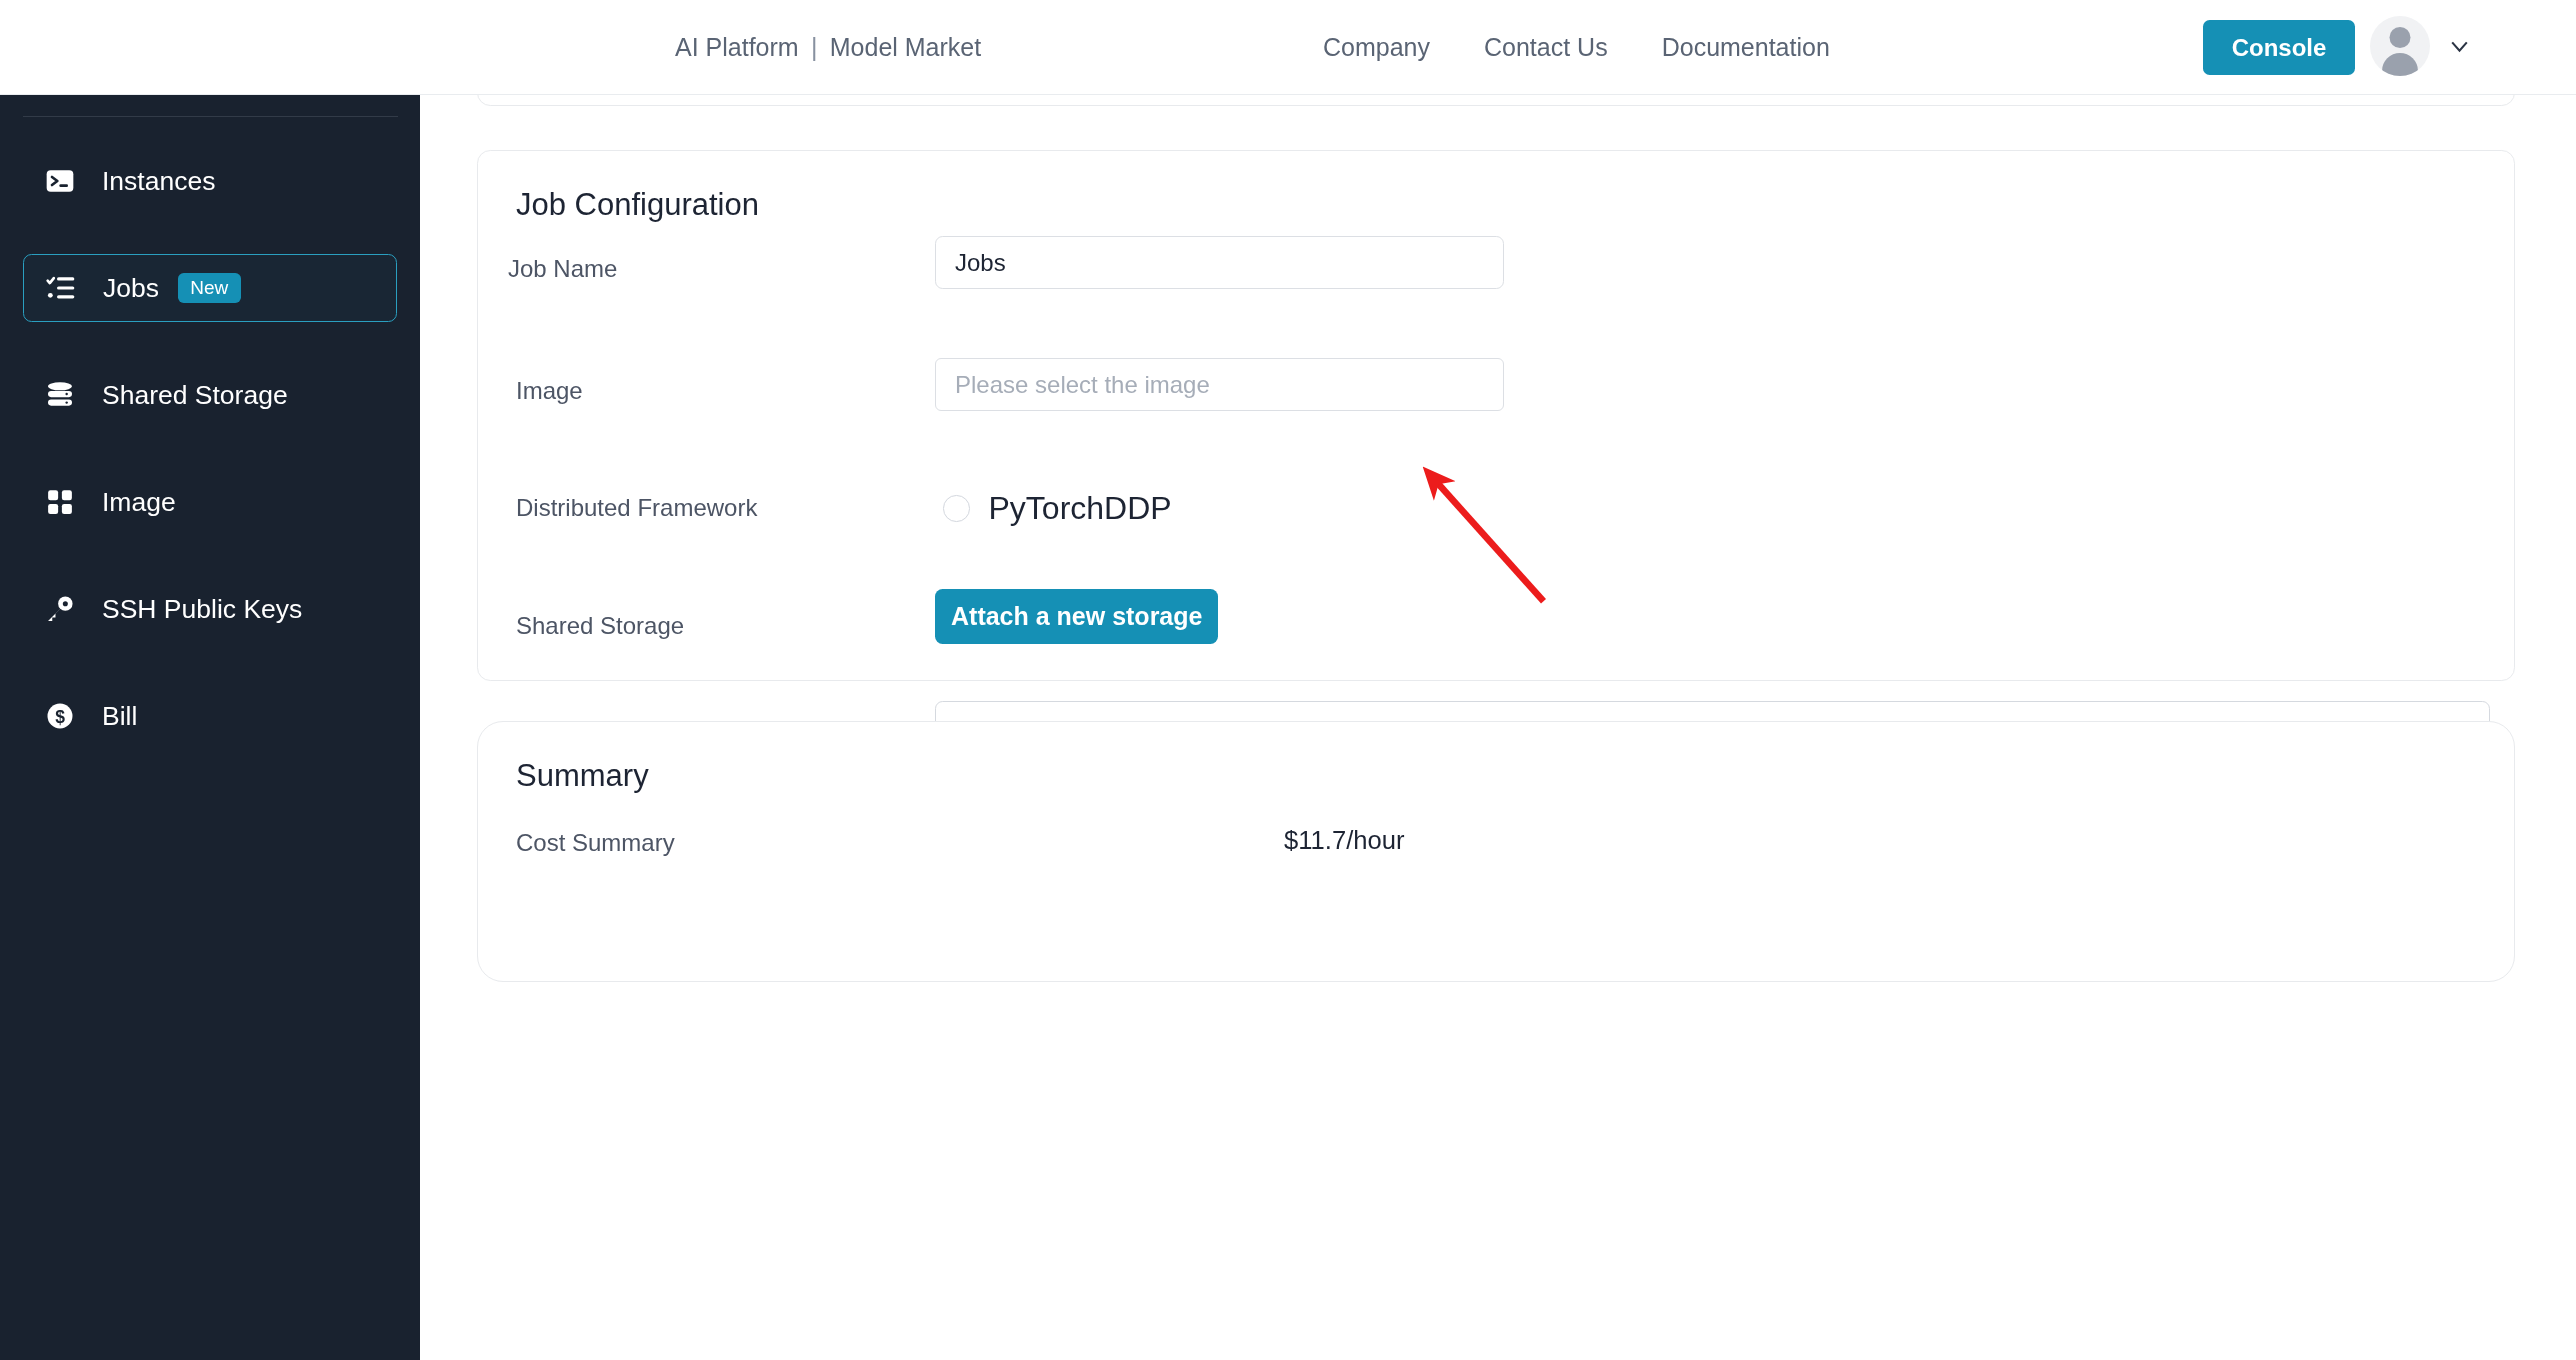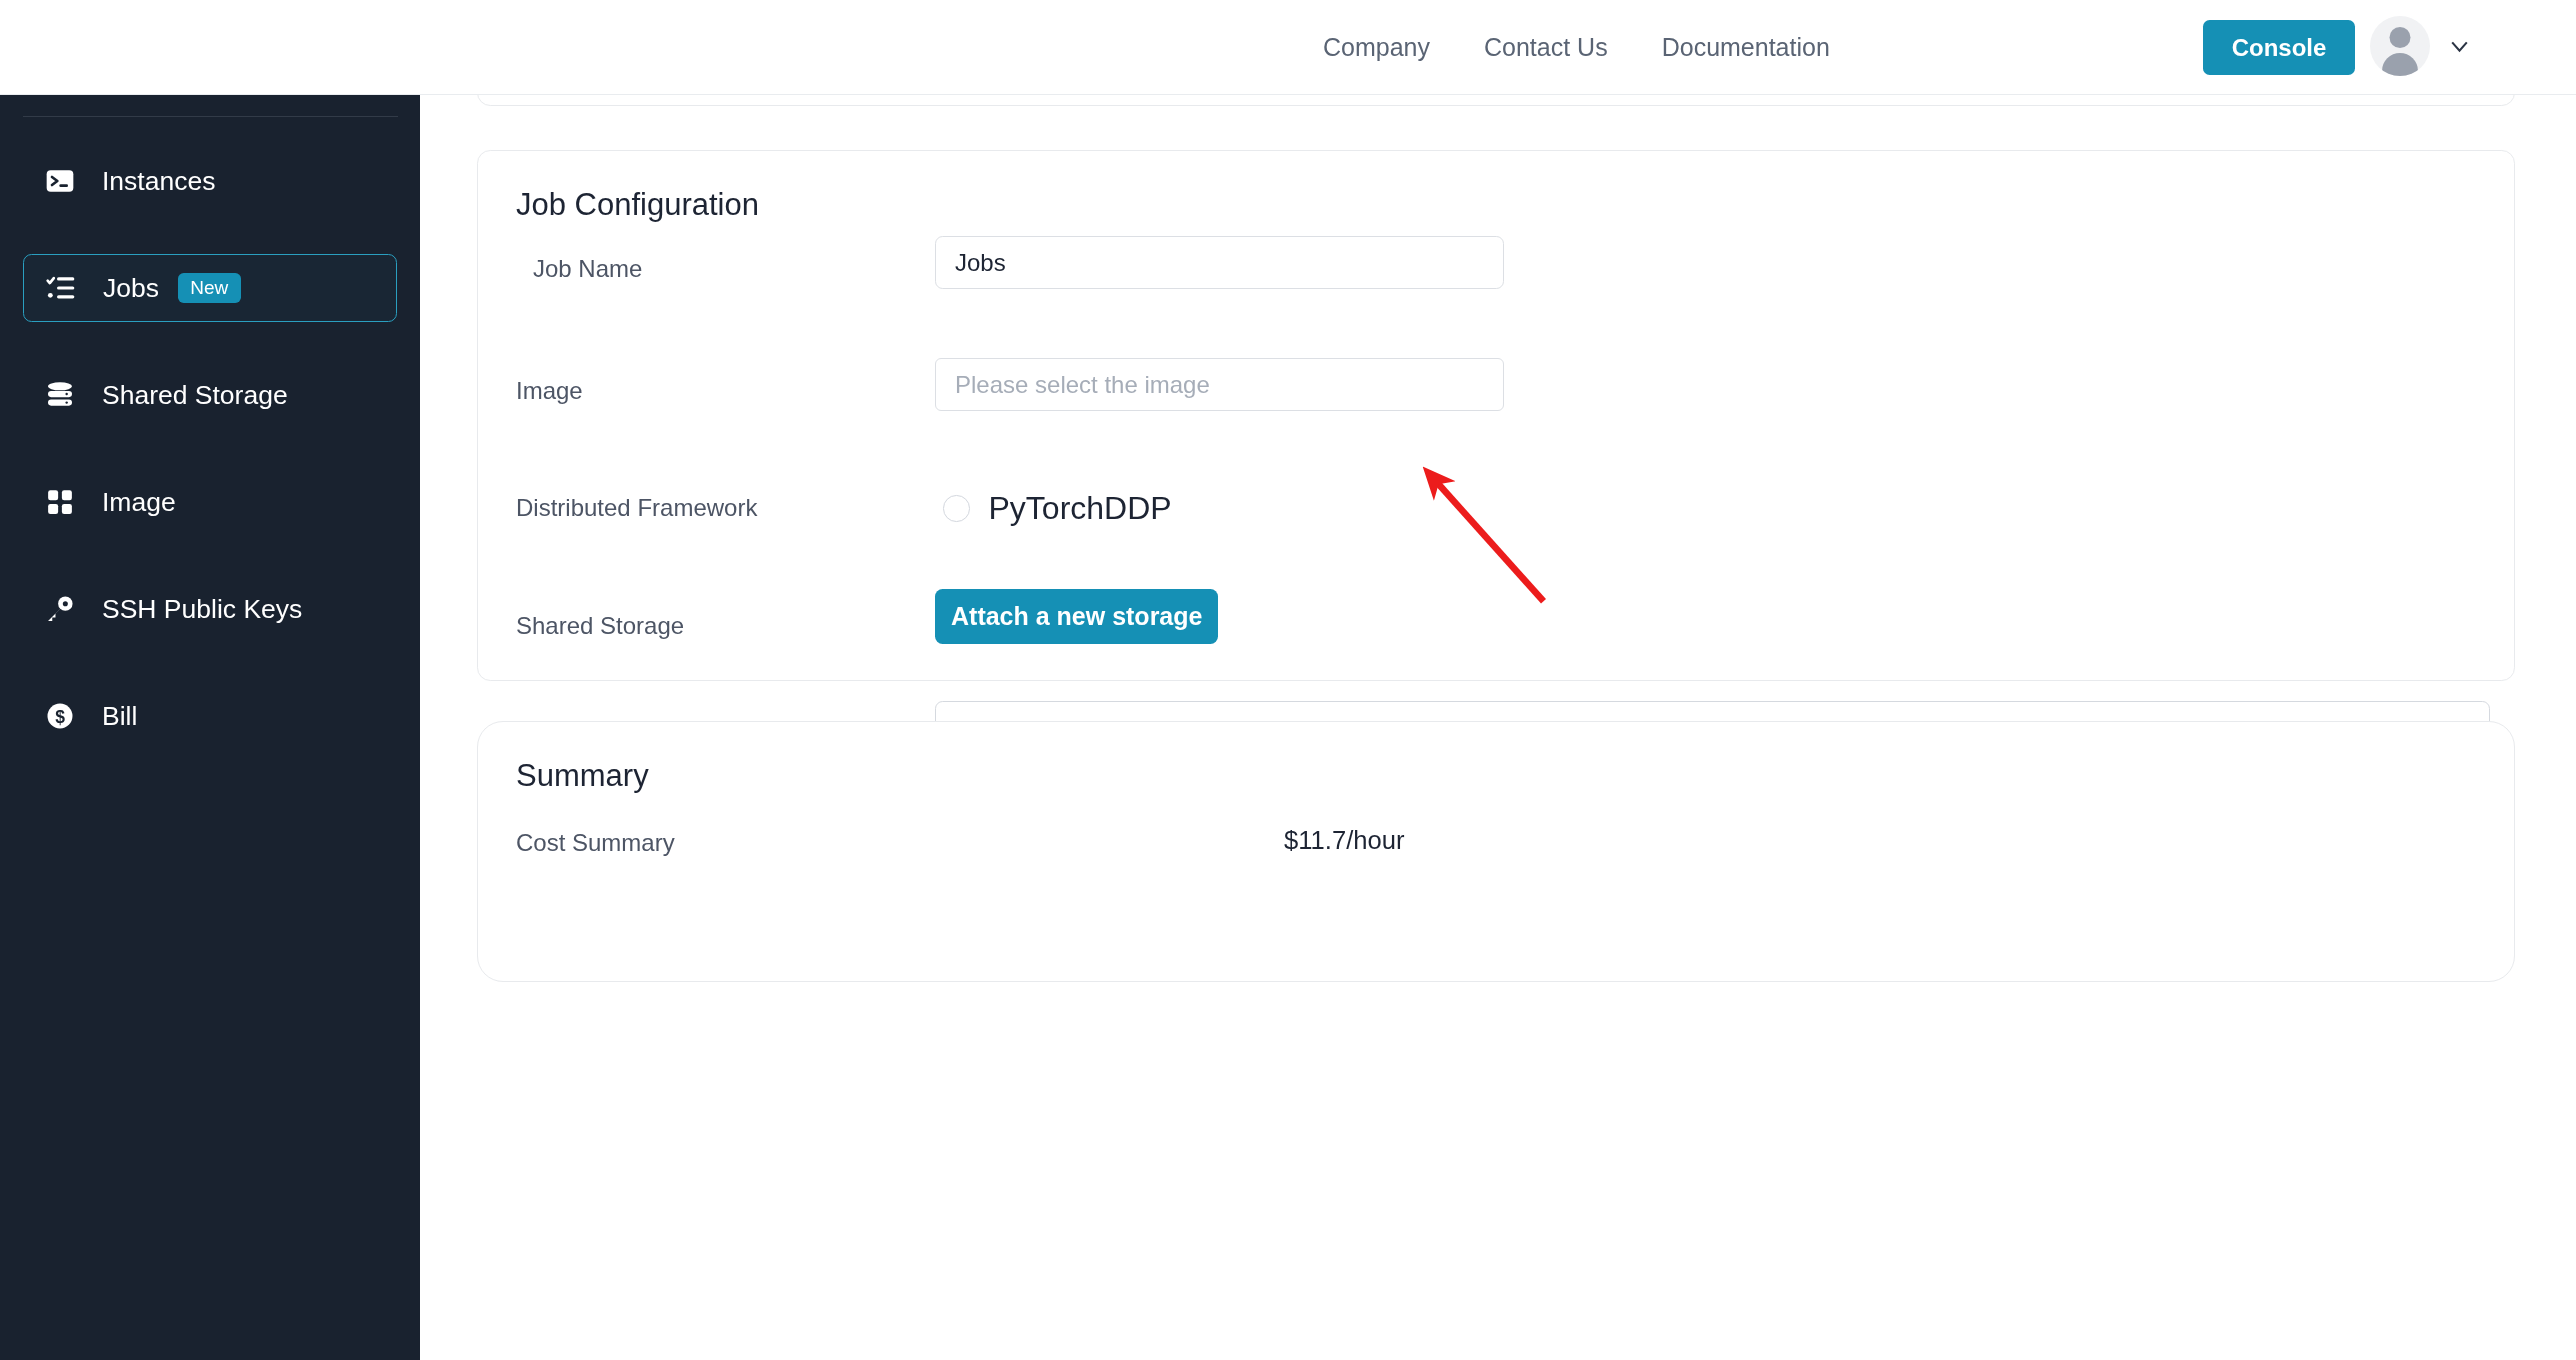--- a/index.html
+++ b/index.html
@@ -198,20 +198,25 @@
   }
 </style>
 </head>
 <body>
 
 <div class="page">
 
   <div class="topbar">
 
 
+    <div class="nav-center">
+      <span class="nav-link">AI Platform</span>
+      <span class="nav-sep">|</span>
+      <span class="nav-link">Model Market</span>
+    </div>
 
     <div class="nav-right">
       <span class="nav-link">Company</span>
       <span class="nav-link">Contact Us</span>
       <span class="nav-link">Documentation</span>
     </div>
 
     <button class="console-btn">Console</button>
 
     <div class="avatar-wrap">
@@ -302,21 +307,21 @@
   </div>
 
   <div class="main">
 
     <div class="card-stub"></div>
 
     <div class="card card-config">
       <div class="card-title">Job Configuration</div>
 
       <div class="frow">
-        <span class="flabel" style="left:55px; top:104px;">Job Name</span>
+        <span class="flabel" style="left:30px; top:104px;">Job Name</span>
         <input class="finput" style="left: 457px; top: 85px;" value="Jobs">
       </div>
 
       <div class="frow">
         <span class="flabel" style="left:38px; top:226px;">Image</span>
         <input class="finput" style="left: 457px; top: 207px; border-radius: 6px;" placeholder="Please select the image">
       </div>
 
       <div class="frow">
         <span class="flabel" style="left:38px; top:343px;">Distributed Framework</span>

